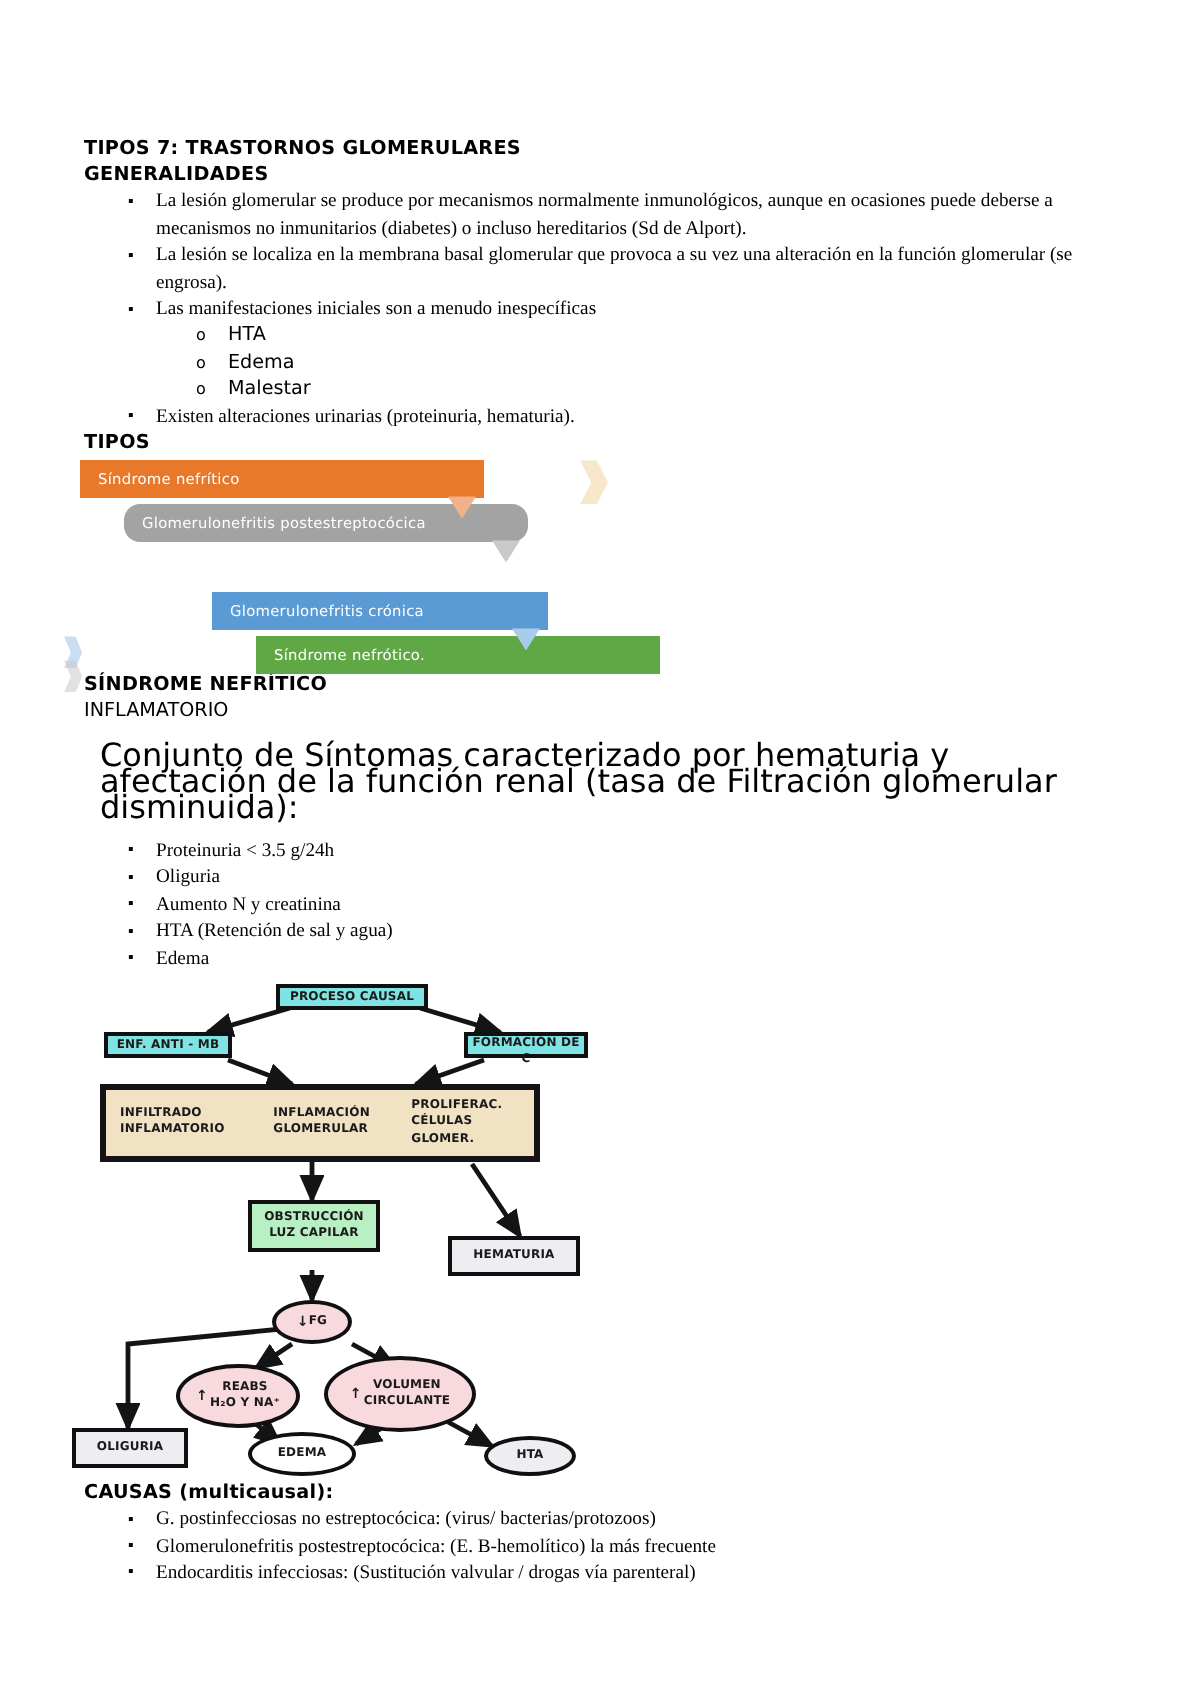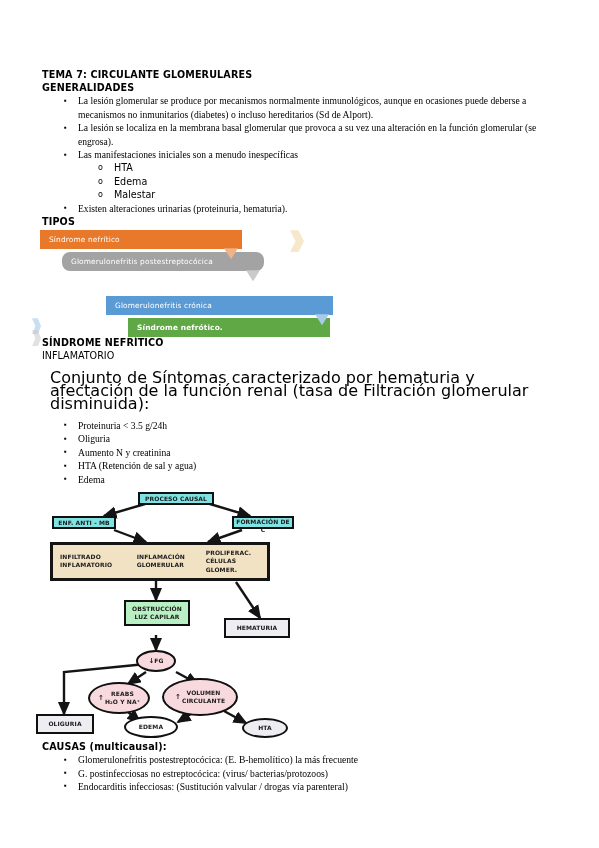--- a/index.html
+++ b/index.html
@@ -112,22 +112,22 @@
     position: absolute;
     right: 4px;
     top: 18px;
     width: 14px;
     height: 11px;
     z-index: 2;
   }
   .band.b1 { left: 4px;  top: 0px;  width: 202px; background: #E8792B; }
   .band.b2 { left: 26px; top: 22px; width: 202px; background: #A3A3A3; border-radius: 8px; }
   .band.b3 { left: 48px; top: 44px; width: 202px; background: #F2B124; }
-  .band.b4 { left: 70px; top: 66px; width: 227px; background: #5B9BD5; }
-  .band.b5 { left: 92px; top: 88px; width: 202px; background: #5FA845; font-weight: bold; }
+  .band.b4 { left: 70px; top: 66px; width: 168px; background: #5B9BD5; }
+  .band.b5 { left: 92px; top: 88px; width: 202px; background: #5FA845; }
 
   .tab.t1 { background: #EFB289; clip-path: polygon(0 0, 100% 0, 50% 100%); }
   .tab.t2 { background: #CACACA; clip-path: polygon(0 0, 100% 0, 50% 100%); }
   .tab.t3 { background: #F7D485; clip-path: polygon(0 0, 100% 0, 50% 100%); }
   .tab.t4 { background: #A8CBEA; clip-path: polygon(0 0, 100% 0, 50% 100%); }
 
   
   .deco {
     position: absolute;
     width: 9px;
@@ -188,21 +188,21 @@
     text-align: left;
   }
   .arrow-up { font-size: 7px; line-height: 6px; }
 </style>
 </head>
 <body>
 
 <div class="page">
   <div class="content">
 
-    <div class="h-bold">TEMA 7: CIRCULANTE GLOMERULARES</div>
+    <div class="h-bold">TIPOS 7: TRASTORNOS GLOMERULARES</div>
     <div class="h-bold">GENERALIDADES</div>
 
     <ul class="bul">
       <li>La lesión glomerular se produce por mecanismos normalmente inmunológicos, aunque en ocasiones puede deberse a mecanismos no inmunitarios (diabetes) o incluso hereditarios (Sd de Alport).</li>
       <li>La lesión se localiza en la membrana basal glomerular que provoca a su vez una alteración en la función glomerular (se engrosa).</li>
       <li>Las manifestaciones iniciales son a menudo inespecíficas</li>
     </ul>
     <ul class="sub">
       <li>HTA</li>
       <li>Edema</li>
@@ -343,19 +343,19 @@
 
       <div class="fnode fbox grey" style="left:8px; top:222px; width:58px; height:20px;">OLIGURIA</div>
 
       <div class="fnode fell white" style="left:96px; top:224px; width:54px; height:22px;">EDEMA</div>
 
       <div class="fnode fell grey" style="left:214px; top:226px; width:46px; height:20px;">HTA</div>
     </div>
 
     <div class="h-bold">CAUSAS (multicausal):</div>
     <ul class="bul">
+      <li>G. postinfecciosas no estreptocócica: (virus/ bacterias/protozoos)</li>
       <li>Glomerulonefritis postestreptocócica: (E. B-hemolítico) la más frecuente</li>
-      <li>G. postinfecciosas no estreptocócica: (virus/ bacterias/protozoos)</li>
       <li>Endocarditis infecciosas: (Sustitución valvular / drogas vía parenteral)</li>
     </ul>
 
   </div>
 </div>
 
 </body></html>

